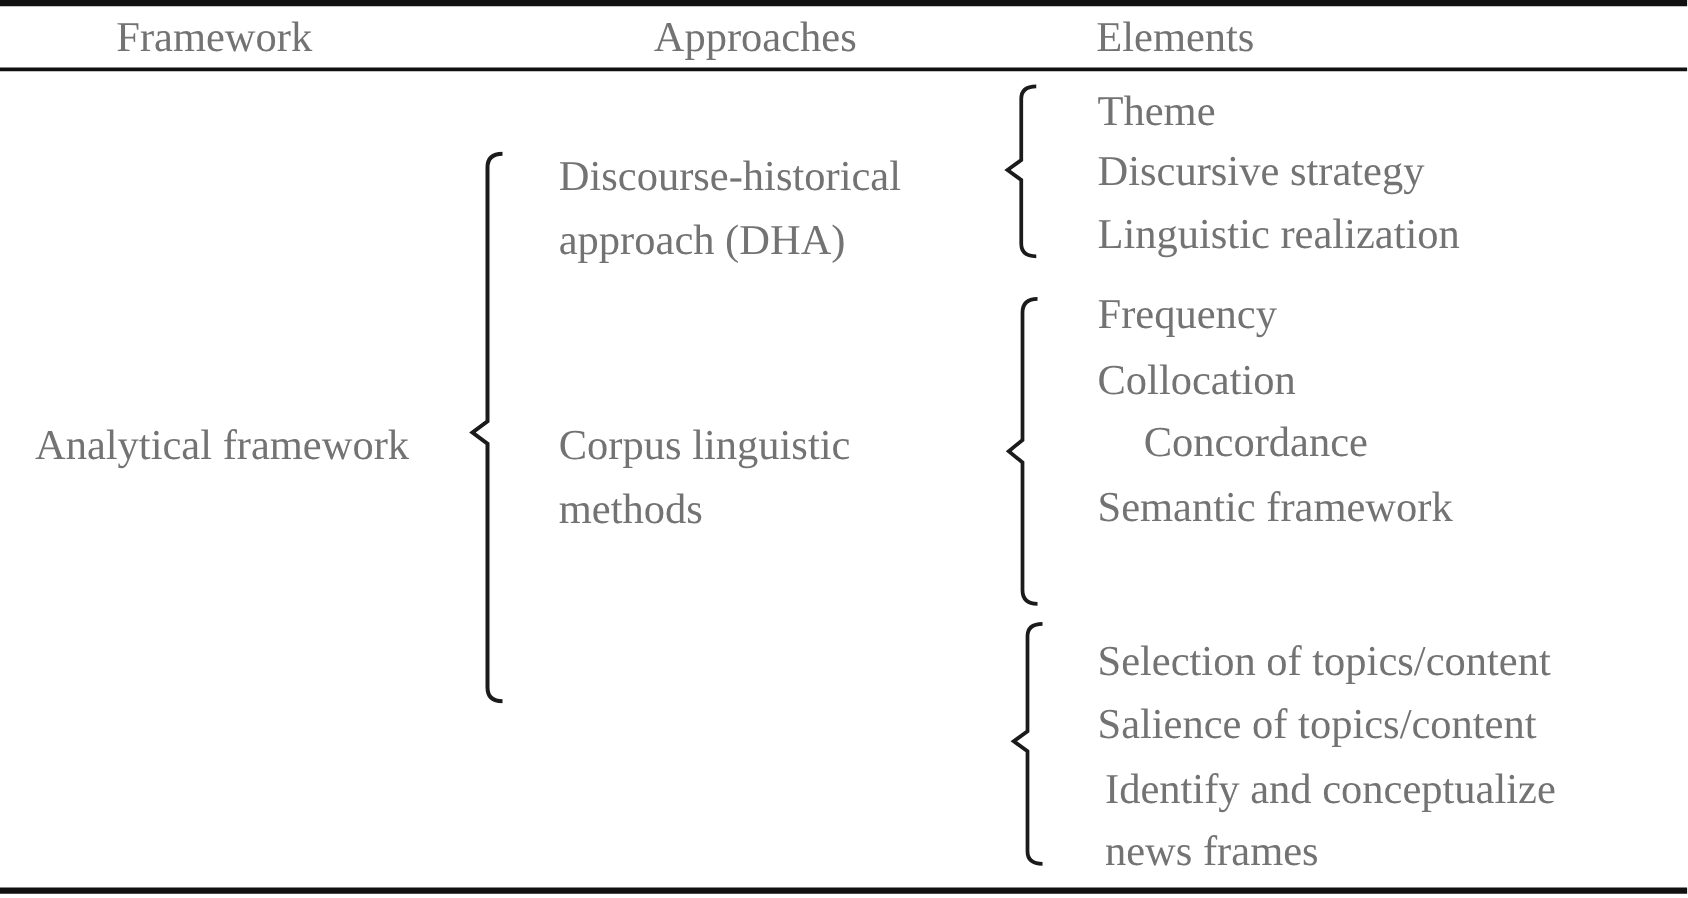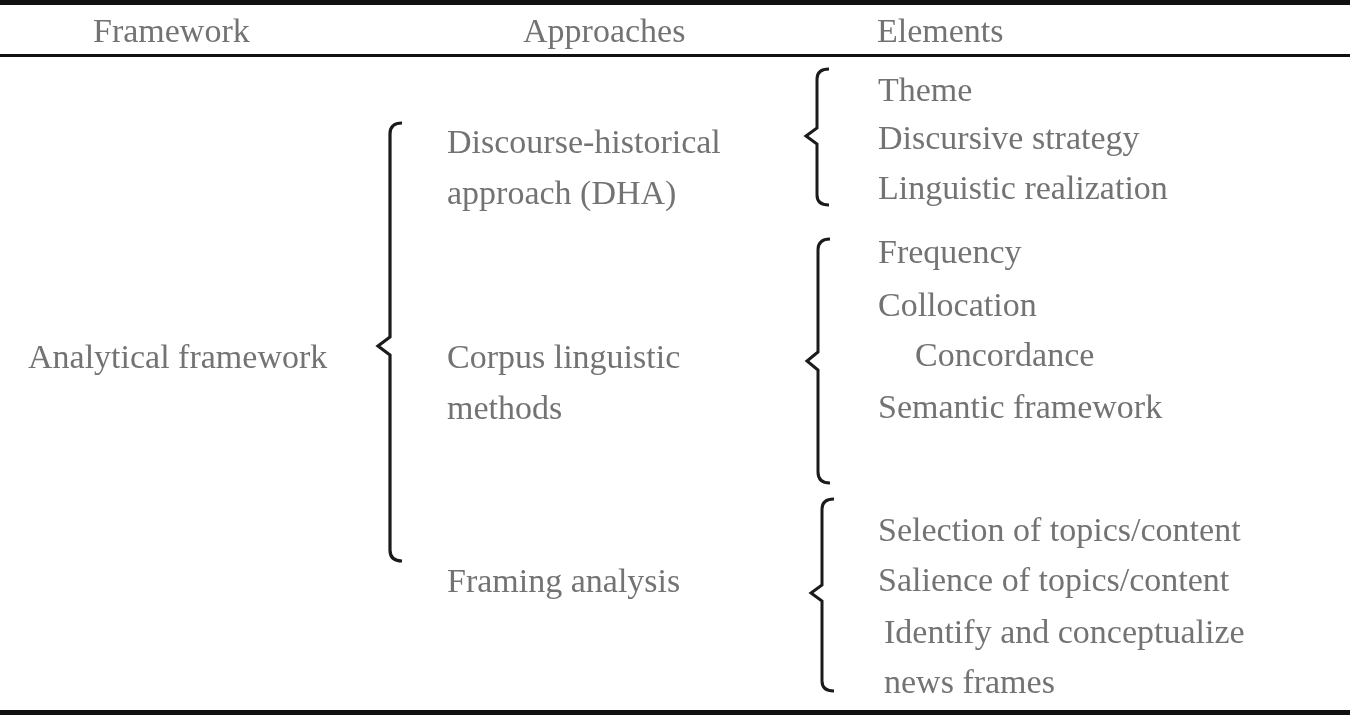--- a/index.html
+++ b/index.html
@@ -47,21 +47,20 @@
   <div class="brace" style="left:374px; top:121px;">
     <svg width="32" height="442" viewBox="0 0 32 442">
       <path d="M 28 2 Q 16 2 16 13 L 16 216 L 4 225 L 16 234 L 16 429 Q 16 440 28 440" fill="none" stroke="#1b1b1b" stroke-width="3.2" stroke-linejoin="miter" stroke-linecap="butt"></path>
     </svg>
   </div>
 
   <div class="txt" style="left:447px; top:117px;">Discourse-historical</div>
   <div class="txt" style="left:447px; top:168px;font-family:Liberation Serif, serif;">approach (DHA)</div>
   <div class="txt" style="left:447px; top:332px;">Corpus linguistic</div>
   <div class="txt" style="left:447px; top:383px;">methods</div>
-  <div class="txt" style="left:447px; top:556px;">Framing analysis</div>
 
   <div class="brace" style="left:801px; top:67px;">
     <svg width="32" height="140" viewBox="0 0 32 140">
       <path d="M 28 2 Q 16 2 16 12 L 16 61 L 5 69 L 16 77 L 16 128 Q 16 138 28 138" fill="none" stroke="#1b1b1b" stroke-width="3" stroke-linejoin="miter" stroke-linecap="butt"></path>
     </svg>
   </div>
 
   <div class="brace" style="left:802px; top:237px;">
     <svg width="32" height="248" viewBox="0 0 32 248">
       <path d="M 28 2 Q 16 2 16 13 L 16 115 L 5 124 L 16 133 L 16 235 Q 16 246 28 246" fill="none" stroke="#1b1b1b" stroke-width="3" stroke-linejoin="miter" stroke-linecap="butt"></path>

